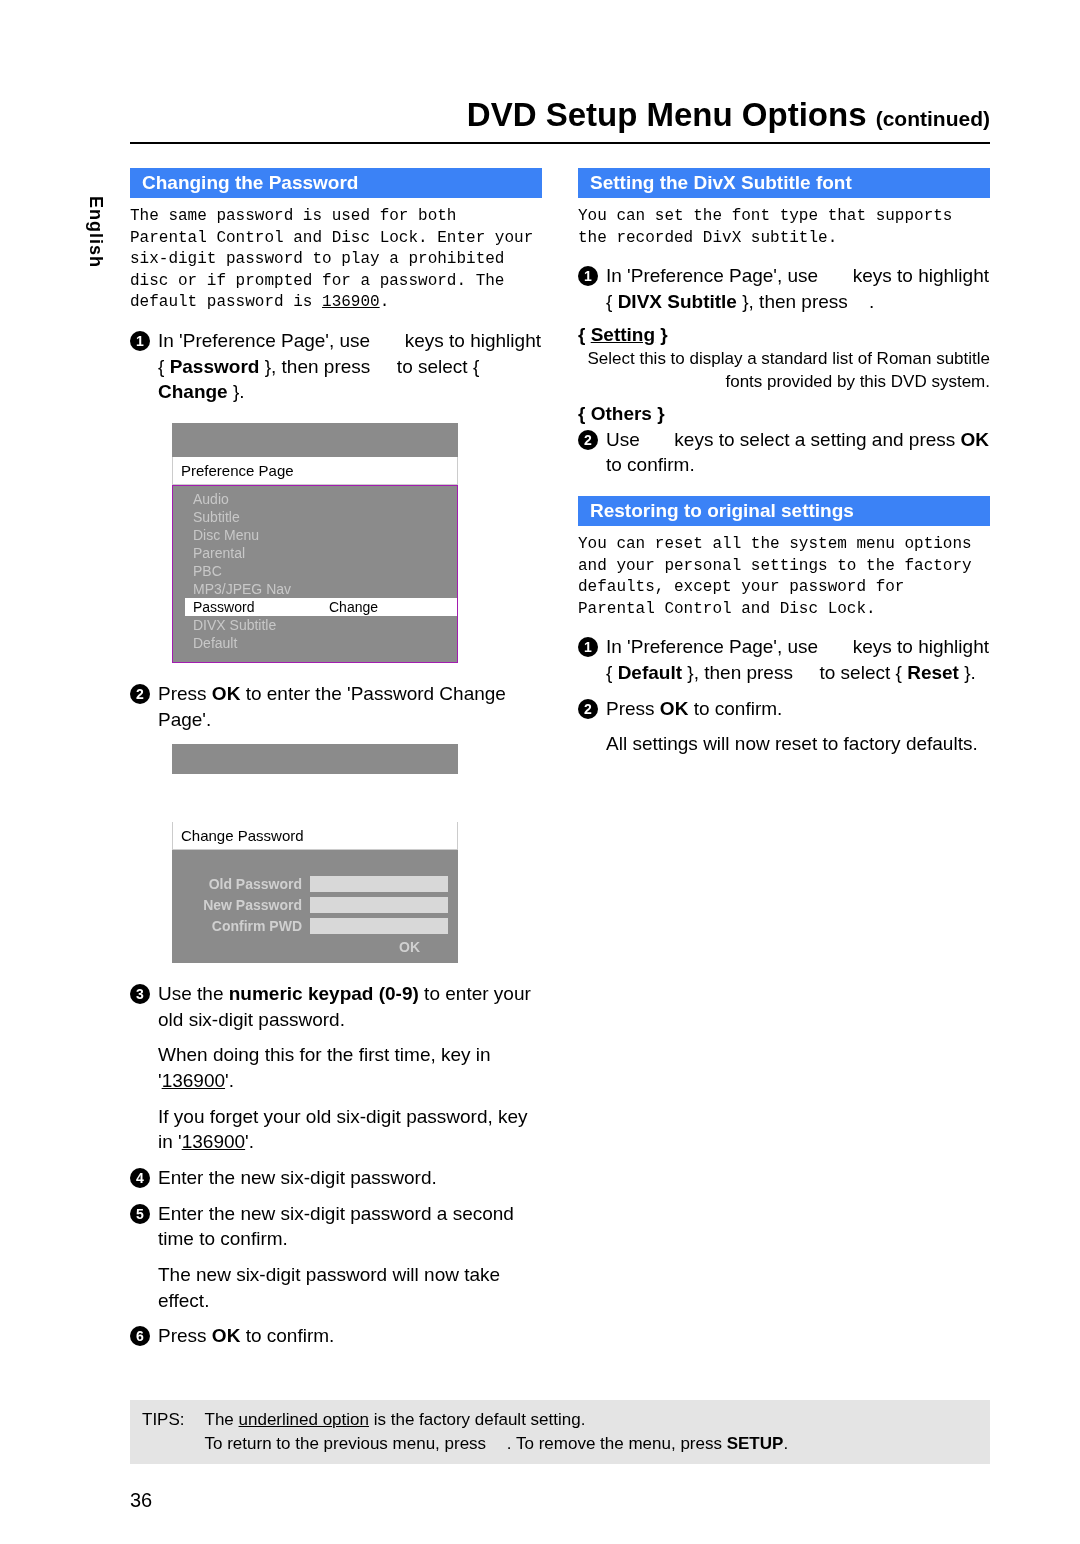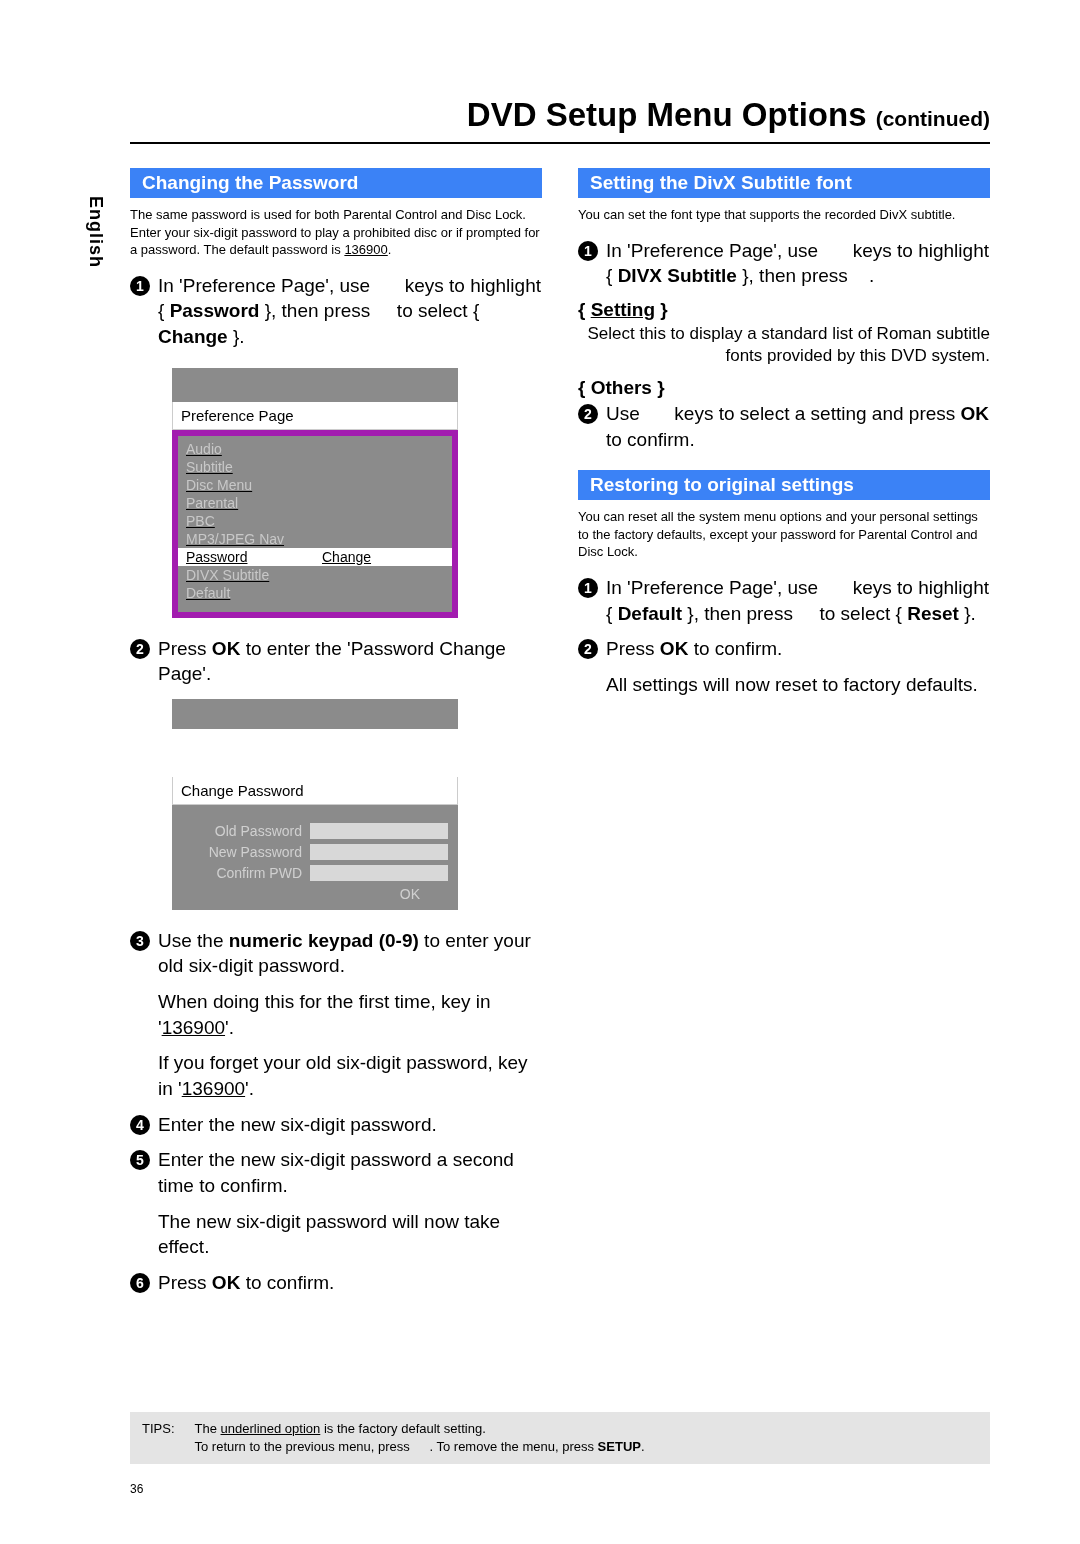--- a/index.html
+++ b/index.html
@@ -50,23 +50,24 @@
   }
   .section-header {
     background: #3b82f6;
     color: #fff;
     font-weight: bold;
     font-size: 19px;
     padding: 4px 12px;
     margin: 0 0 8px 0;
   }
   .body-text {
-    font-size: 13px;
+    font-size: 16px;
     line-height: 1.35;
     margin: 0 0 14px 0;
+    font-family: Liberation Mono, monospace;
   }
   .step {
     display: flex;
     align-items: flex-start;
     gap: 8px;
     margin: 0 0 10px 0;
   }
   .step-num {
     display: inline-flex;
     align-items: center;
@@ -107,23 +108,22 @@
   }
   .ui-title {
     background: #fff;
     border: 1px solid #ccc;
     border-top: none;
     padding: 5px 8px;
     font-size: 15px;
   }
   .ui-body {
     background: #8b8b8b;
-    border: 6px solid #a21caf;
-    padding: 4px 0 10px 0;
-    text-decoration: underline;
+    border: 1px solid #a21caf;
+    padding: 4px 0 10px 12px;
   }
   .ui-row {
     display: flex;
     font-size: 14px;
   }
   .ui-row .l {
     width: 120px;
     padding: 1px 8px;
     color: #c8c8c8;
   }
@@ -143,21 +143,22 @@
   .pw-title {
     background: #fff;
     border: 1px solid #ccc;
     border-top: none;
     padding: 5px 8px;
     font-size: 15px;
     margin-top: 48px;
   }
   .pw-body {
     background: #8b8b8b;
-    padding: 18px 10px 4px 10px;
+    padding: 26px 10px 4px 10px;
+    font-weight: bold;
   }
   .pw-row {
     display: flex;
     align-items: center;
     margin-bottom: 5px;
     gap: 8px;
   }
   .pw-row .pl {
     width: 120px;
     text-align: right;
@@ -175,32 +176,32 @@
     color: #d0d0d0;
     font-size: 14px;
   }
   .tips {
     background: #e4e4e4;
     position: absolute;
     left: 130px;
     right: 90px;
     bottom: 80px;
     padding: 8px 12px;
-    font-size: 13px;
+    font-size: 17px;
     line-height: 1.4;
     display: flex;
     gap: 20px;
   }
   .tips .tl { flex: none; }
   .tips .tc { flex: 1; }
   .page-num {
     position: absolute;
     left: 130px;
-    bottom: 48px;
-    font-size: 12px;
+    bottom: 32px;
+    font-size: 20px;
   }
   .arrow { display: inline-block; width: 16px; }
   .keys { display: inline-block; width: 24px; }
 </style>
 </head>
 <body>
 
 <div class="lang-tab">English</div>
 
 <div class="page">

